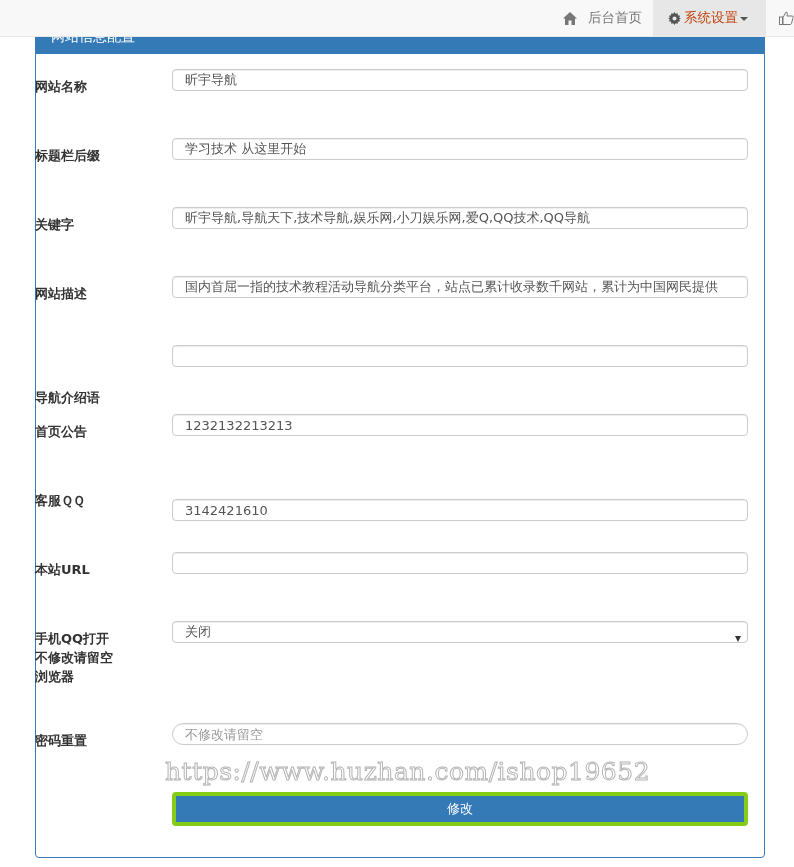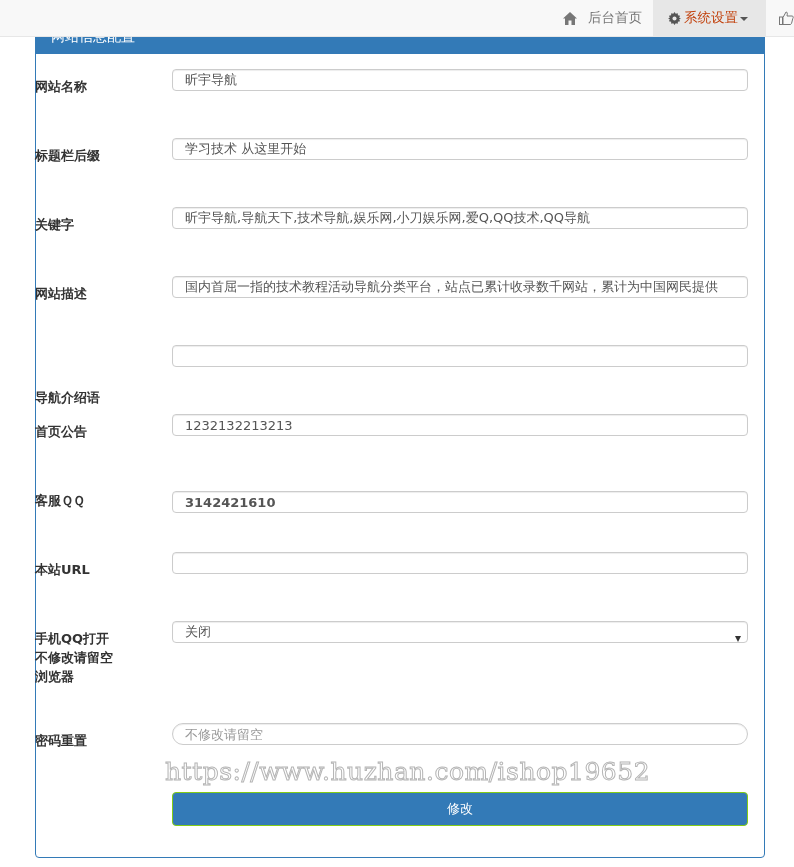--- a/index.html
+++ b/index.html
@@ -19,21 +19,21 @@
 
   .form-row { position: absolute; left: 35px; width: 729px; }
   .form-label { position: absolute; left: 0; width: 107px; text-align: left; font-weight: bold; font-size: 13px; color: #333; line-height: 19px; }
   .form-control { position: absolute; left: 137px; width: 576px; height: 22px; border: 1px solid #ccc; border-radius: 4px; background: #fff; padding: 6px 12px; font-size: 13px; color: #555; font-family: "DejaVu Sans", "Liberation Sans", sans-serif; box-shadow: inset 0 1px 1px rgba(0,0,0,.075); outline: none; overflow: hidden; white-space: nowrap; }
   .form-control::placeholder { color: #999; }
   .select-box { display: flex; align-items: center; cursor: pointer; }
   .select-arrow { position: absolute; right: 6px; top: 14px; width: 0; height: 0; border-left: 3.5px solid transparent; border-right: 3.5px solid transparent; border-top: 6px solid #333; }
 
   .watermark { position: absolute; left: 165px; top: 757px; font-family: "DejaVu Serif", "Liberation Serif", serif; font-size: 25px; color: #fff; -webkit-text-stroke: 1px #b5b5b5; letter-spacing: 0.5px; white-space: nowrap; z-index: 3; pointer-events: none; }
 
-  .submit-btn { position: absolute; left: 172px; top: 792px; width: 576px; height: 34px; background: #337ab7; border: 1px solid #84cc16; border-radius: 4px; color: #fff; font-size: 13px; font-family: "DejaVu Sans", "Liberation Sans", sans-serif; cursor: pointer; }
+  .submit-btn { position: absolute; left: 172px; top: 792px; width: 576px; height: 34px; background: #337ab7; border: 4px solid #84cc16; border-radius: 4px; color: #fff; font-size: 13px; font-family: "DejaVu Sans", "Liberation Sans", sans-serif; cursor: pointer; }
 </style>
 </head>
 <body>
 
 <div class="navbar">
   <div class="nav-item nav-home">
     <svg width="14" height="13" viewBox="0 0 14 13">
         <path d="M7 0 L14 6.5 L12 6.5 L12 13 L8.5 13 L8.5 8.5 L5.5 8.5 L5.5 13 L2 13 L2 6.5 L0 6.5 Z" fill="#777"></path>
       </svg>
     <span>后台首页</span>
@@ -83,21 +83,21 @@
   <input class="form-control" style="top: 0px;" value="">
 </div>
 
 <div class="form-row" style="top:414px;">
   <label class="form-label" style="top:8px;">首页公告</label>
   <input class="form-control" style="top: 0px;" value="1232132213213">
 </div>
 
 <div class="form-row" style="top:483px;">
   <label class="form-label" style="top:8px;">客服ＱＱ</label>
-  <input class="form-control" style="top: 8px; font-weight: bold;" value="3142421610">
+  <input class="form-control" style="top: 16px;" value="3142421610">
 </div>
 
 <div class="form-row" style="top:552px;">
   <label class="form-label" style="top:8px;">本站URL</label>
   <input class="form-control" style="top: 0px;" value="">
 </div>
 
 <div class="form-row" style="top:621px;">
   <div class="form-label" style="top:8px;">
     <div>手机QQ打开</div>

